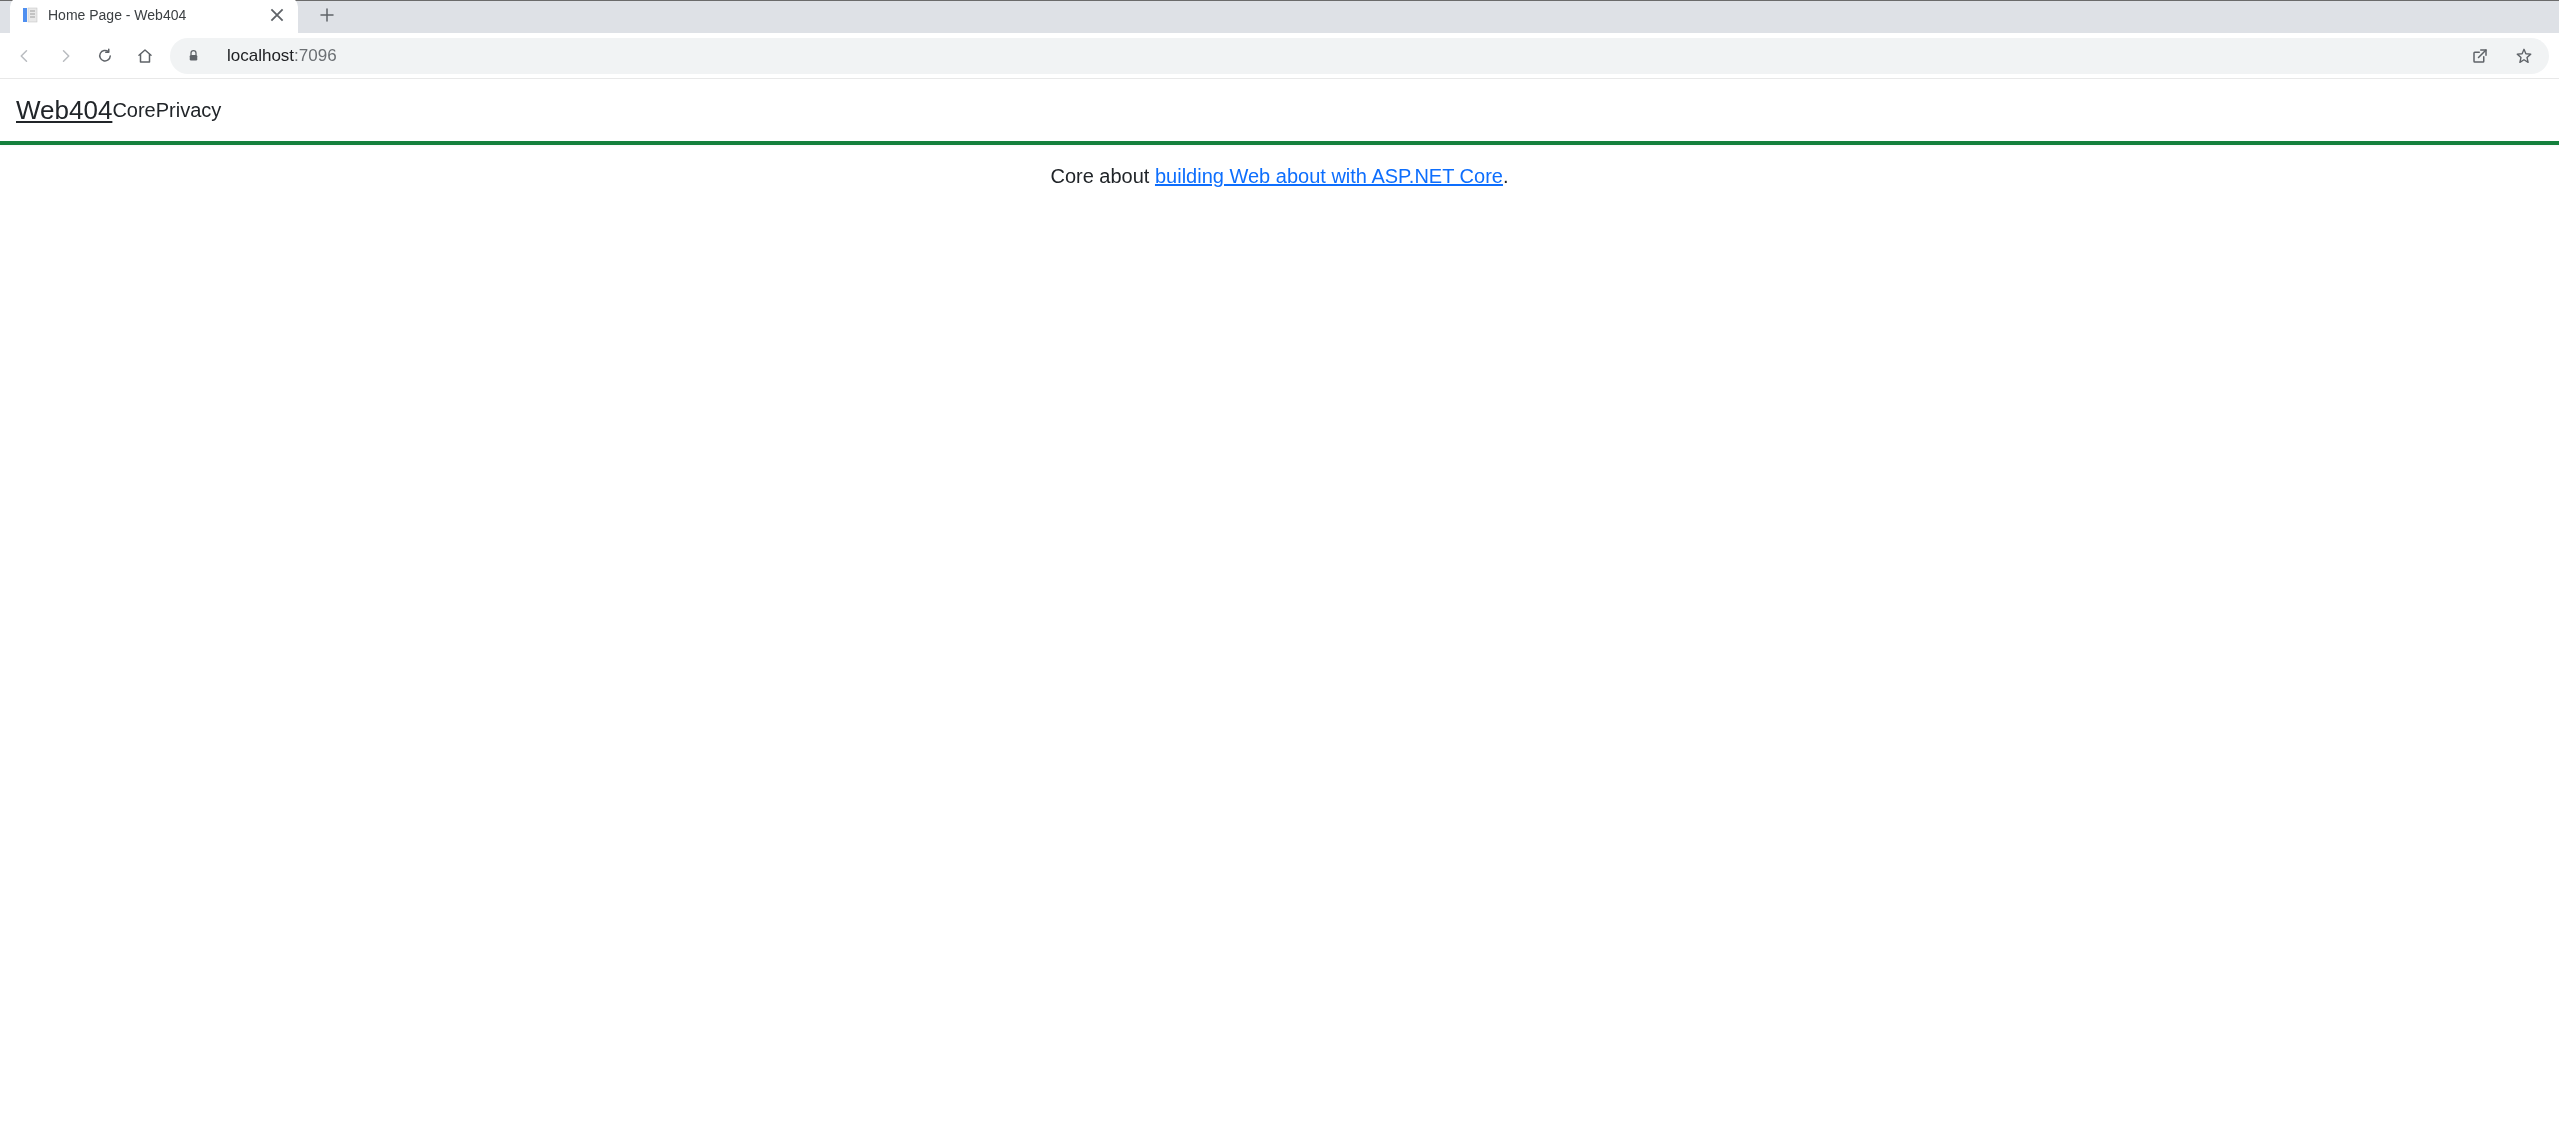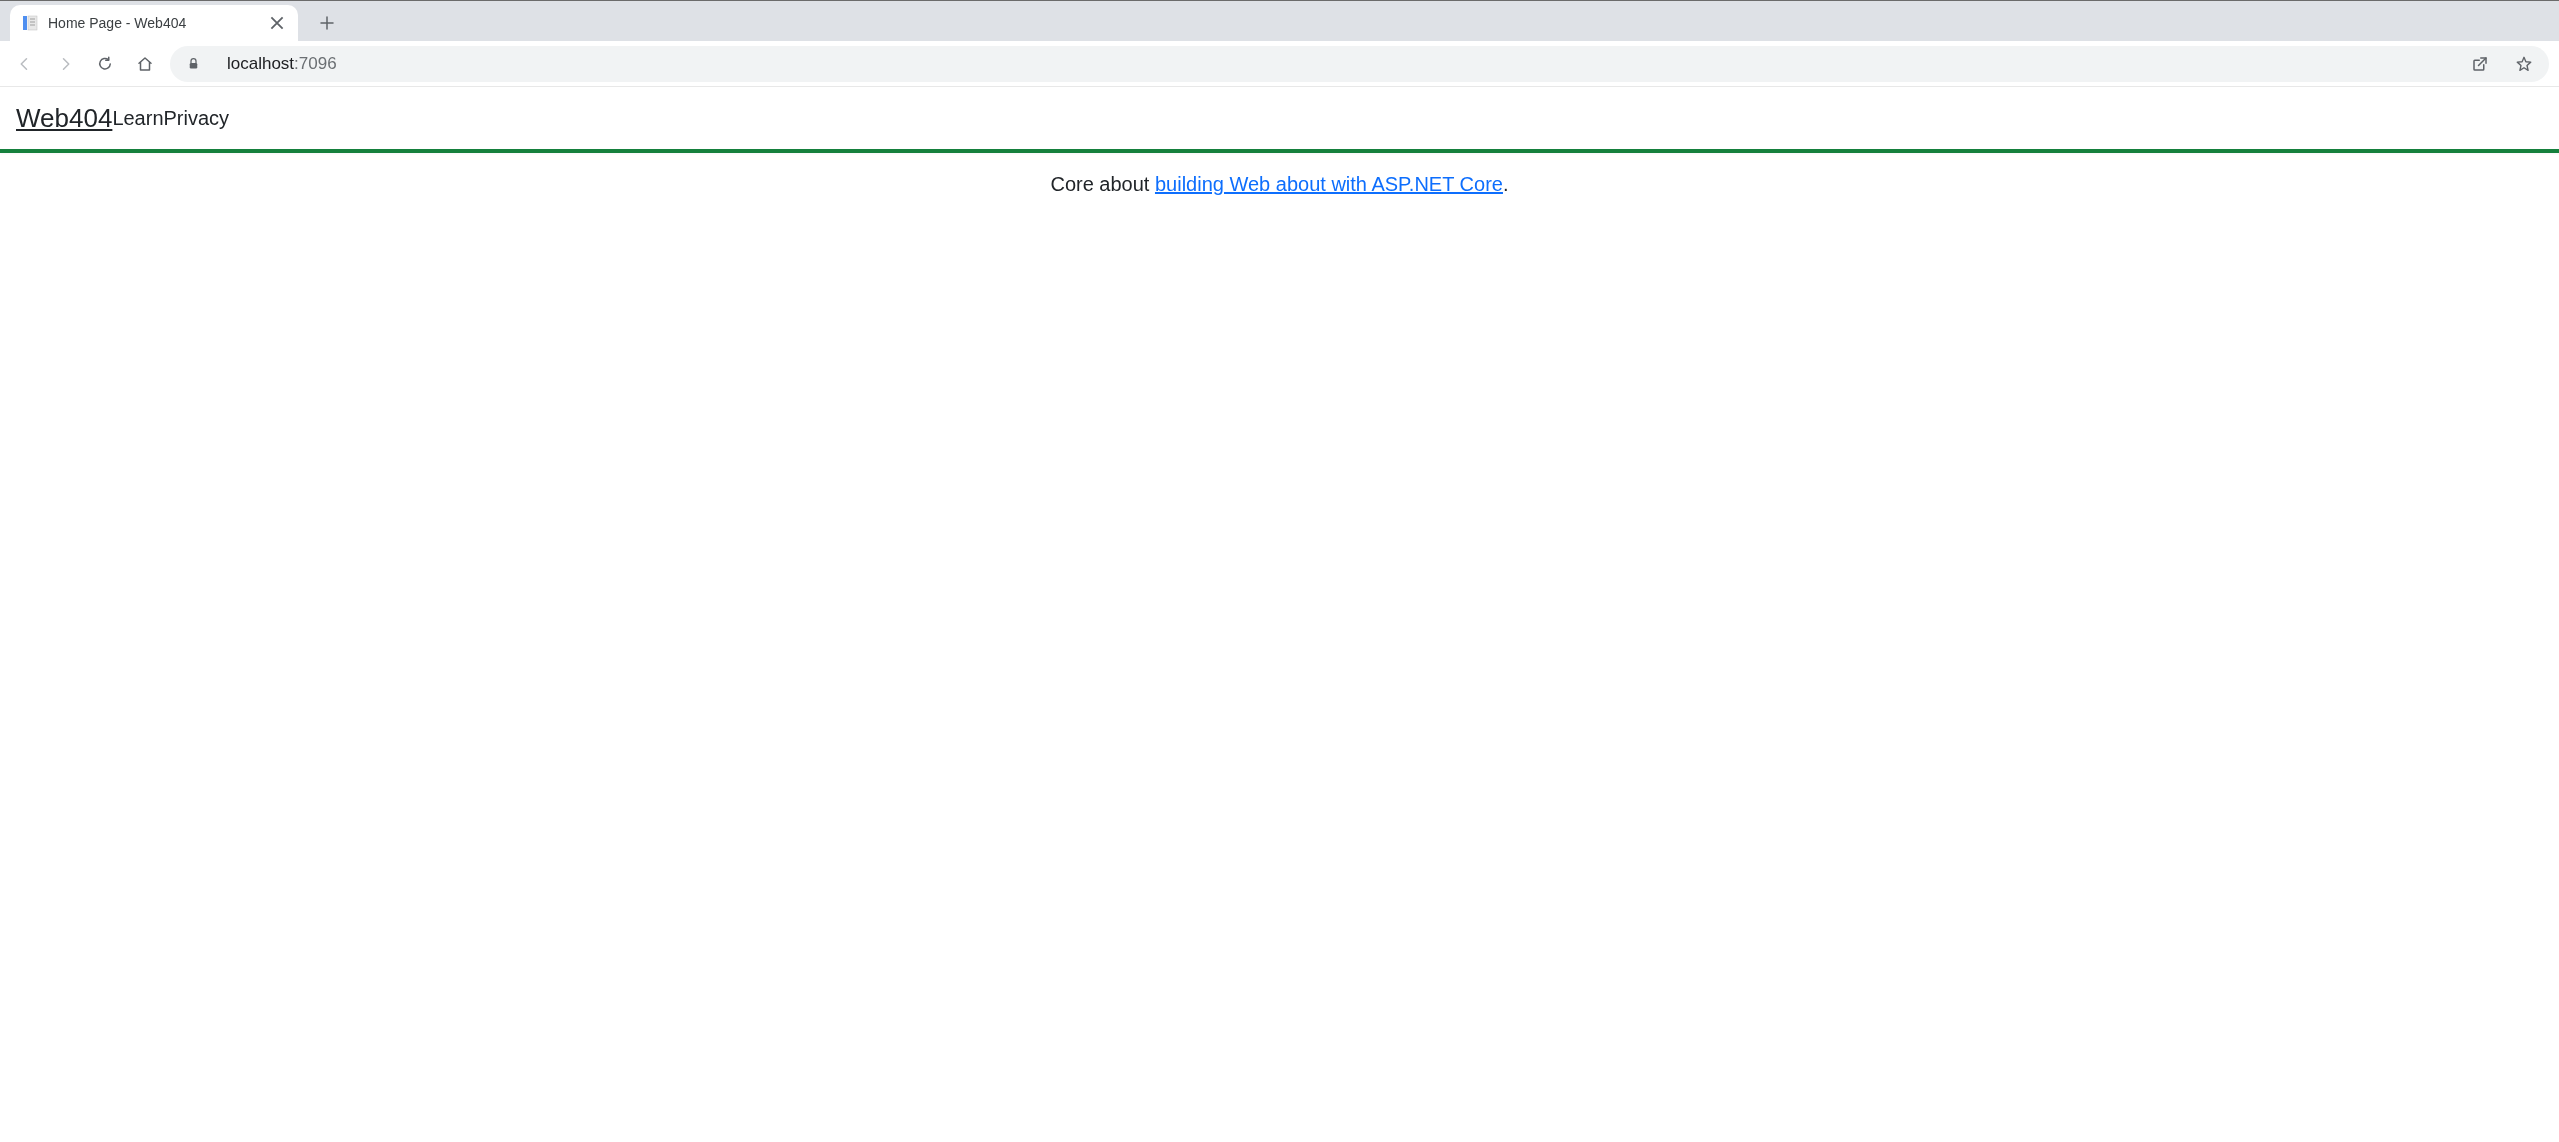--- a/index.html
+++ b/index.html
@@ -2,21 +2,21 @@
 <html><head>
   <meta charset="utf-8">
   <style>
     * { margin: 0; padding: 0; box-sizing: border-box; }
     html, body { width: 100%; height: 100%; font-family: "Segoe UI", Arial, sans-serif; }
     body { background: #fff; }
 
     
     .browser-chrome { background: #dee1e6; border-top: 1px solid #6b6b6b; }
     .tab-strip {
-      display: flex; align-items: flex-end; height: 40px; padding-left: 10px; padding-top: 8px;
+      display: flex; align-items: flex-end; height: 32px; padding-left: 10px; padding-top: 8px;
     }
     .tab {
       background: #fff; height: 36px; width: 288px; border-radius: 10px 10px 0 0;
       display: flex; align-items: center; padding: 0 12px; position: relative;
       font-size: 14px; color: #3c4043;
     }
     .tab .favicon {
       width: 16px; height: 16px; margin-right: 10px; display: inline-flex;
       align-items: center; justify-content: center;
     }
@@ -145,21 +145,21 @@
             <path d="M12 3 L14.5 9 L21 9.5 L16 14 L17.5 20.5 L12 17 L6.5 20.5 L8 14 L3 9.5 L9.5 9 Z" fill="none" stroke="currentColor" stroke-width="1.8" stroke-linejoin="round"></path>
           </svg>
       </span>
     </div>
   </div>
 </div>
 
 <div class="page">
   <div class="nav">
     <a class="brand" href="#">Web404</a>
-    <a class="nav-link" href="#">Learn</a>
+    <a class="nav-link" href="#">Core</a>
     <a class="nav-link" href="#">Privacy</a>
   </div>
   <div class="hero">
     <p>
       <span>Core about </span><a href="#">building Web about with ASP.NET Core</a><span>.</span>
     </p>
   </div>
 </div>
 
 </body></html>

